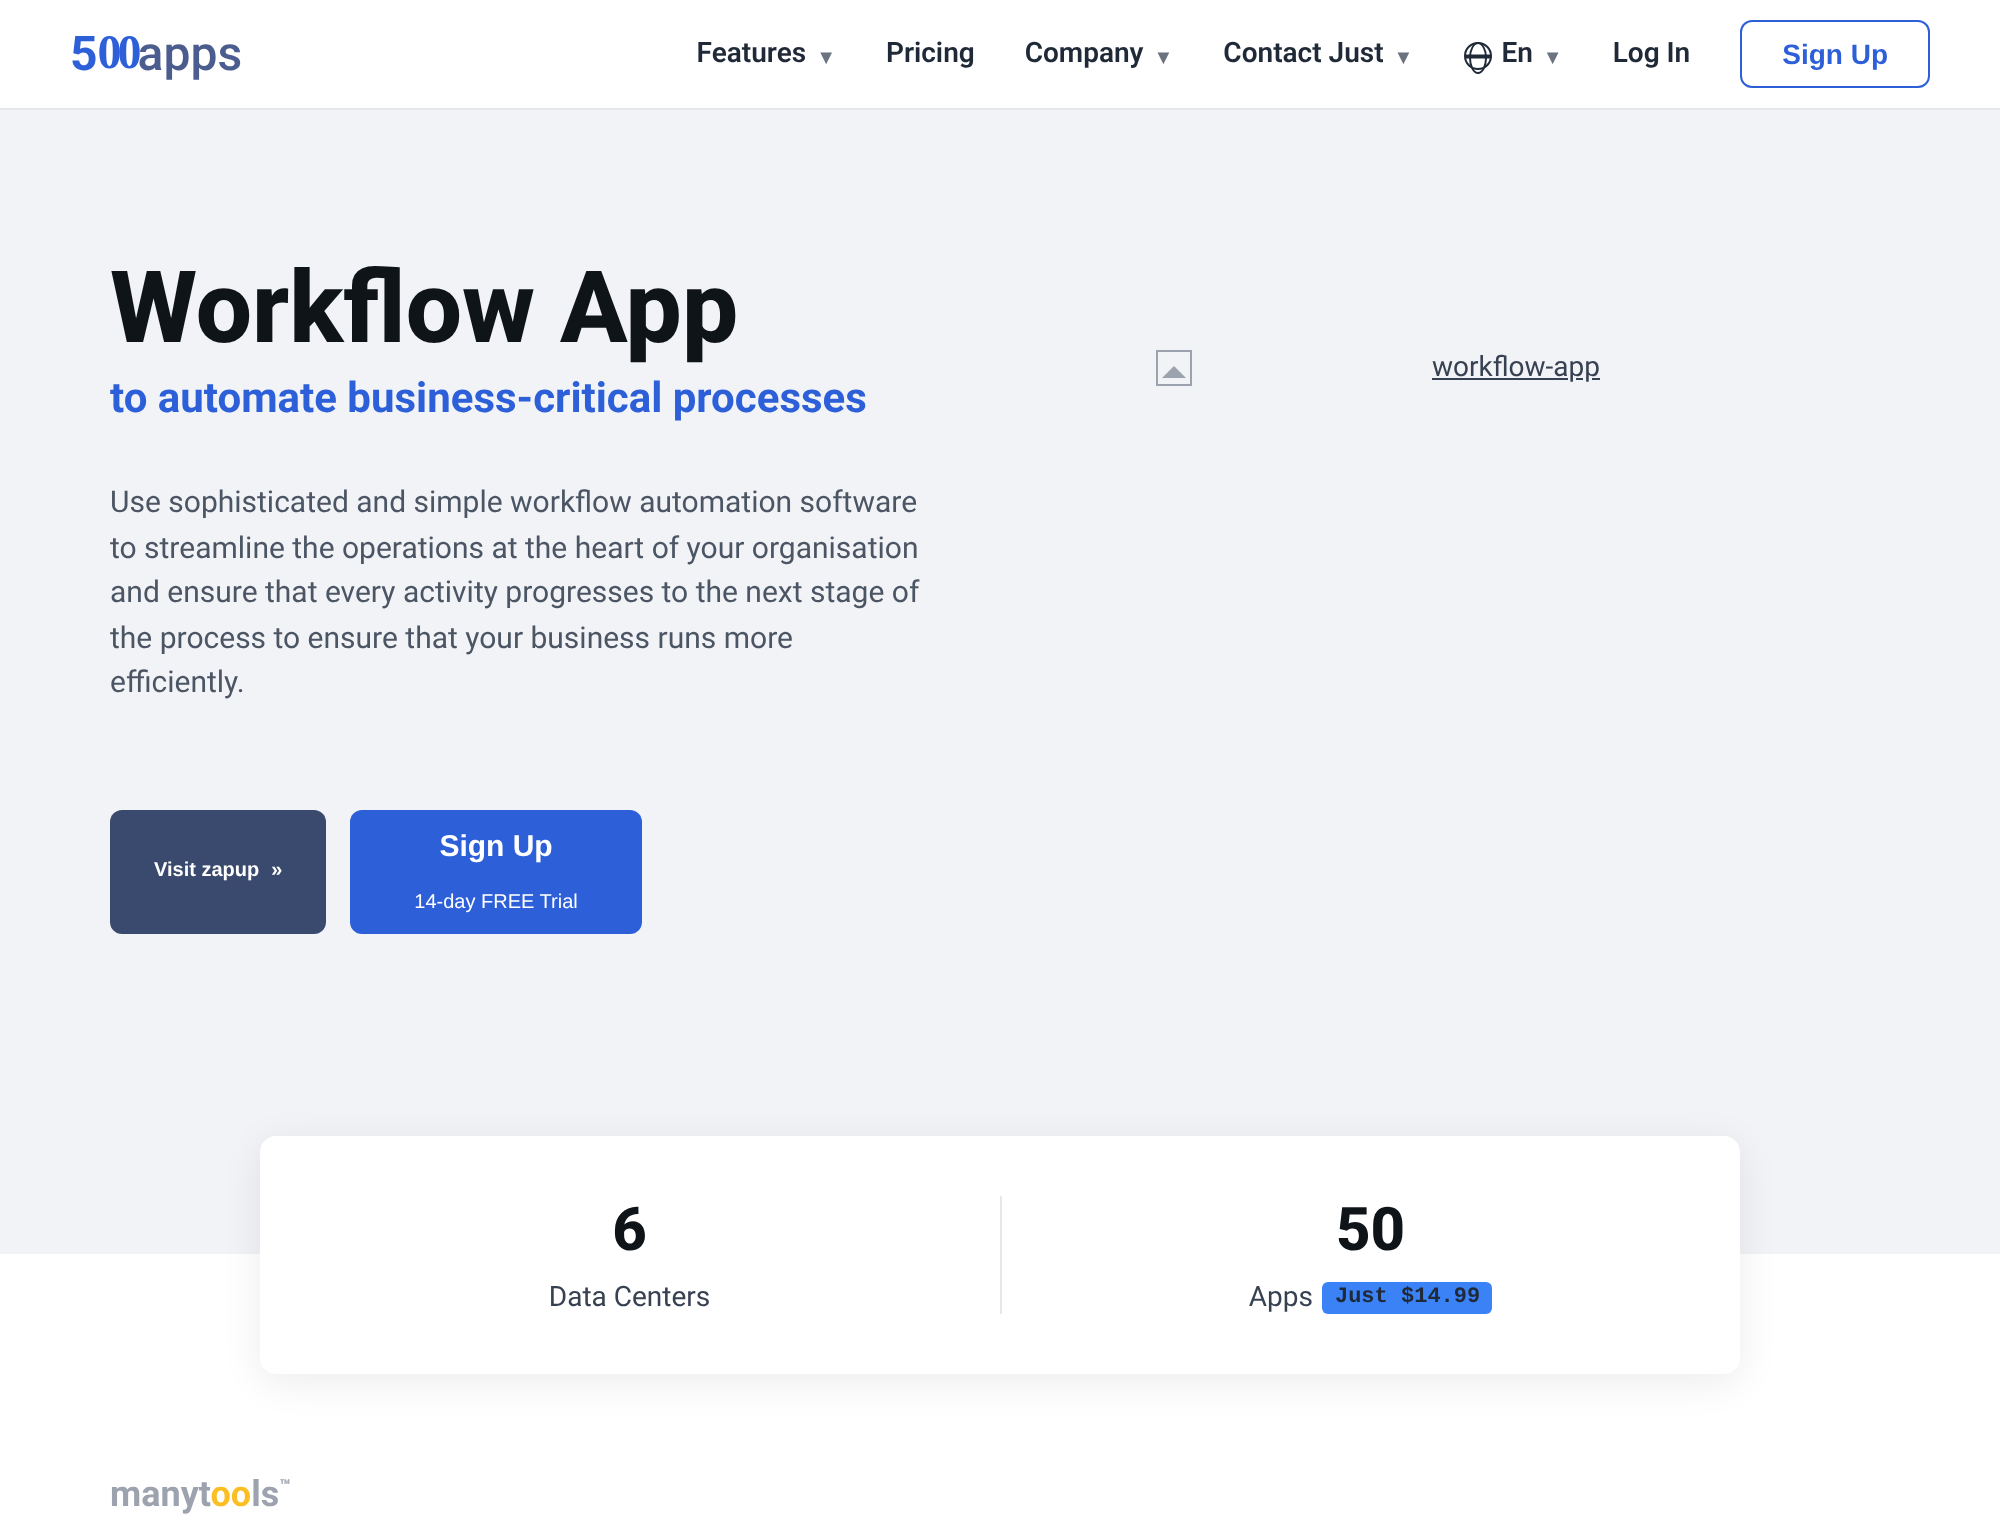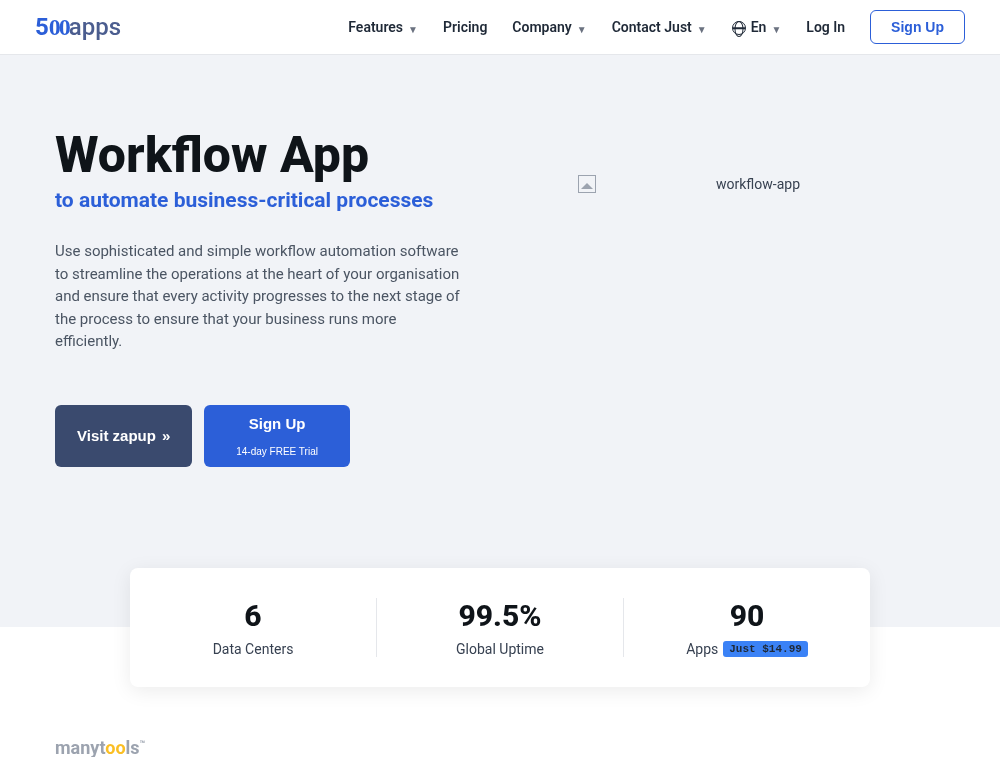--- a/index.html
+++ b/index.html
@@ -126,21 +126,21 @@
     .hero-buttons {
       display: flex;
       gap: 12px;
       margin-top: 52px;
     }
     .btn-visit {
       background: #3a4a6e;
       color: #fff;
       padding: 16px 22px;
       border-radius: 6px;
-      font-size: 15px;
+      font-size: 10px;
       font-weight: 700;
       border: none;
       cursor: pointer;
       display: flex;
       align-items: center;
       gap: 6px;
     }
     .btn-signup {
       background: #2c5fd8;
       color: #fff;
@@ -182,20 +182,21 @@
       left: 2px;
       width: 0;
       height: 0;
       border-left: 6px solid transparent;
       border-right: 6px solid transparent;
       border-bottom: 6px solid #9ca3af;
     }
     .hero-image-text {
       font-size: 14px;
       color: #374151;
+      text-decoration: underline;
     }
     .stats-card {
       position: absolute;
       bottom: -60px;
       left: 50%;
       transform: translateX(-50%);
       width: 740px;
       background: #fff;
       border-radius: 8px;
       box-shadow: 0 4px 20px rgba(0,0,0,0.08);
@@ -308,25 +309,21 @@
     <span class="broken-img"></span>
     <span class="hero-image-text">workflow-app</span>
   </div>
 
   <div class="stats-card">
     <div class="stat">
       <div class="stat-value">6</div>
       <div class="stat-label">Data Centers</div>
     </div>
     <div class="stat">
-      <div class="stat-value">99.5%</div>
-      <div class="stat-label">Global Uptime</div>
-    </div>
-    <div class="stat">
-      <div class="stat-value">90</div>
+      <div class="stat-value">50</div>
       <div class="stat-label">
         <span>Apps</span>
         <span class="badge">Just $14.99</span>
       </div>
     </div>
   </div>
 </div>
 
 <div class="footer-section">
   <div class="manytools-logo">

